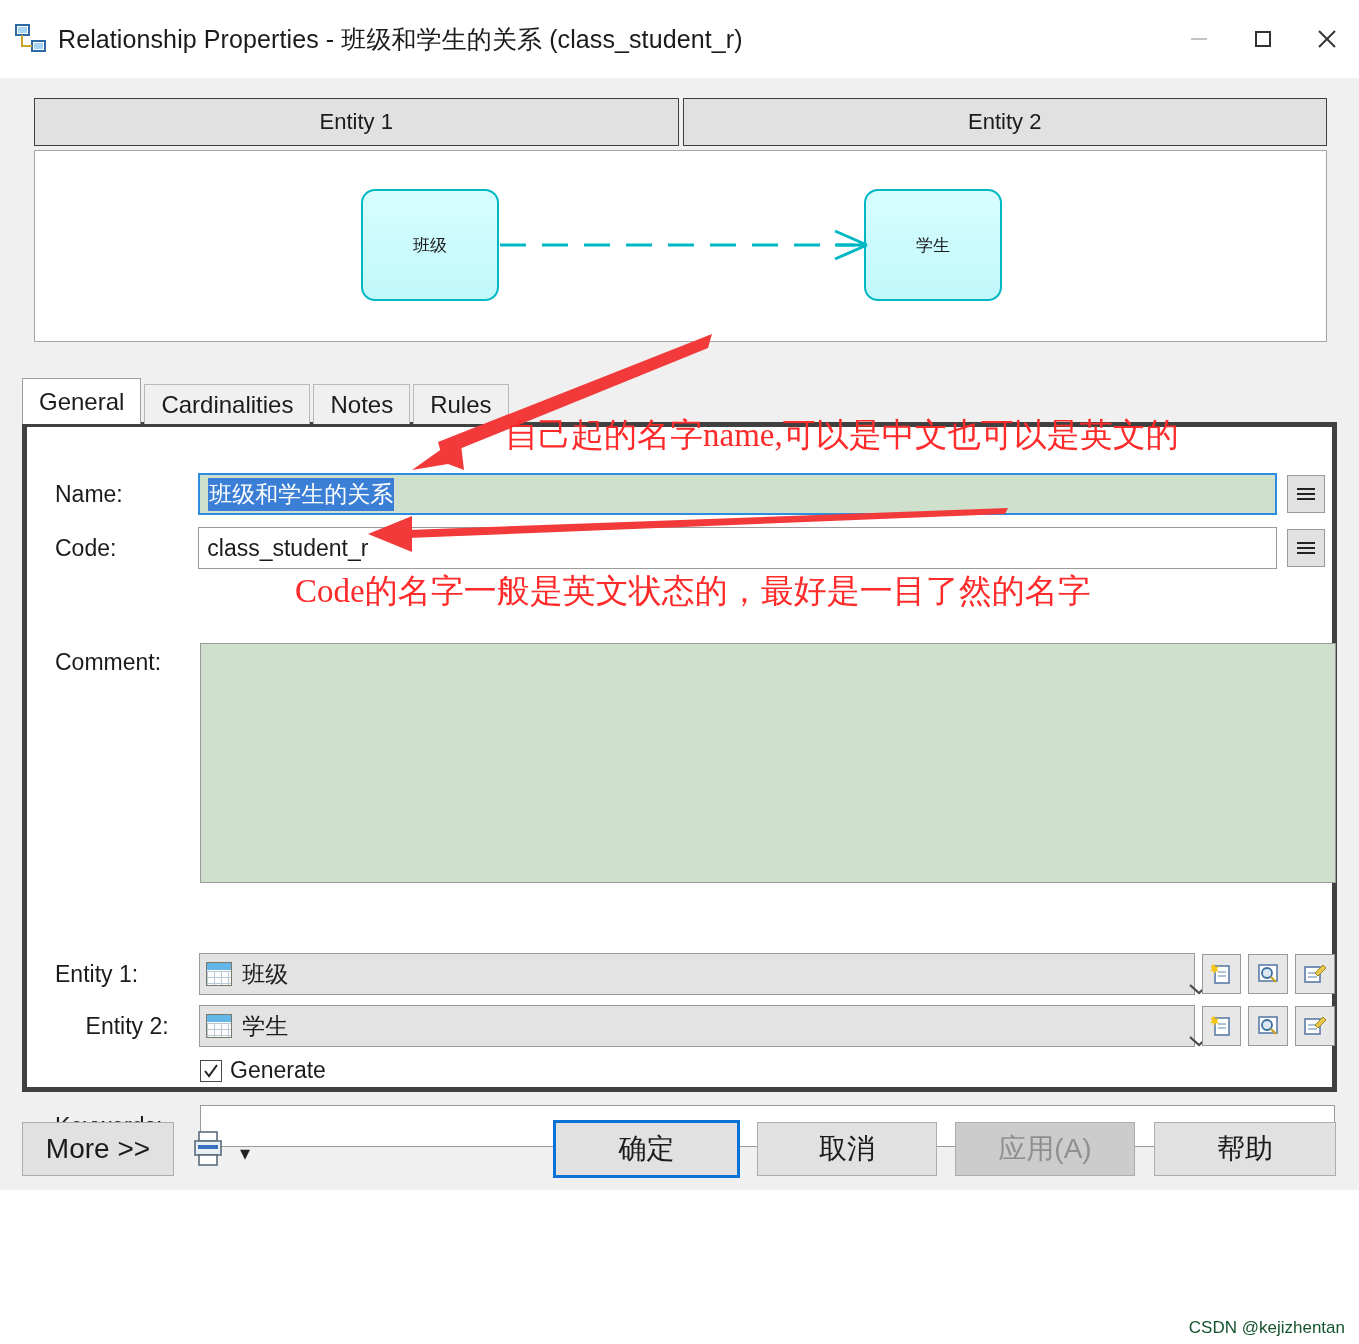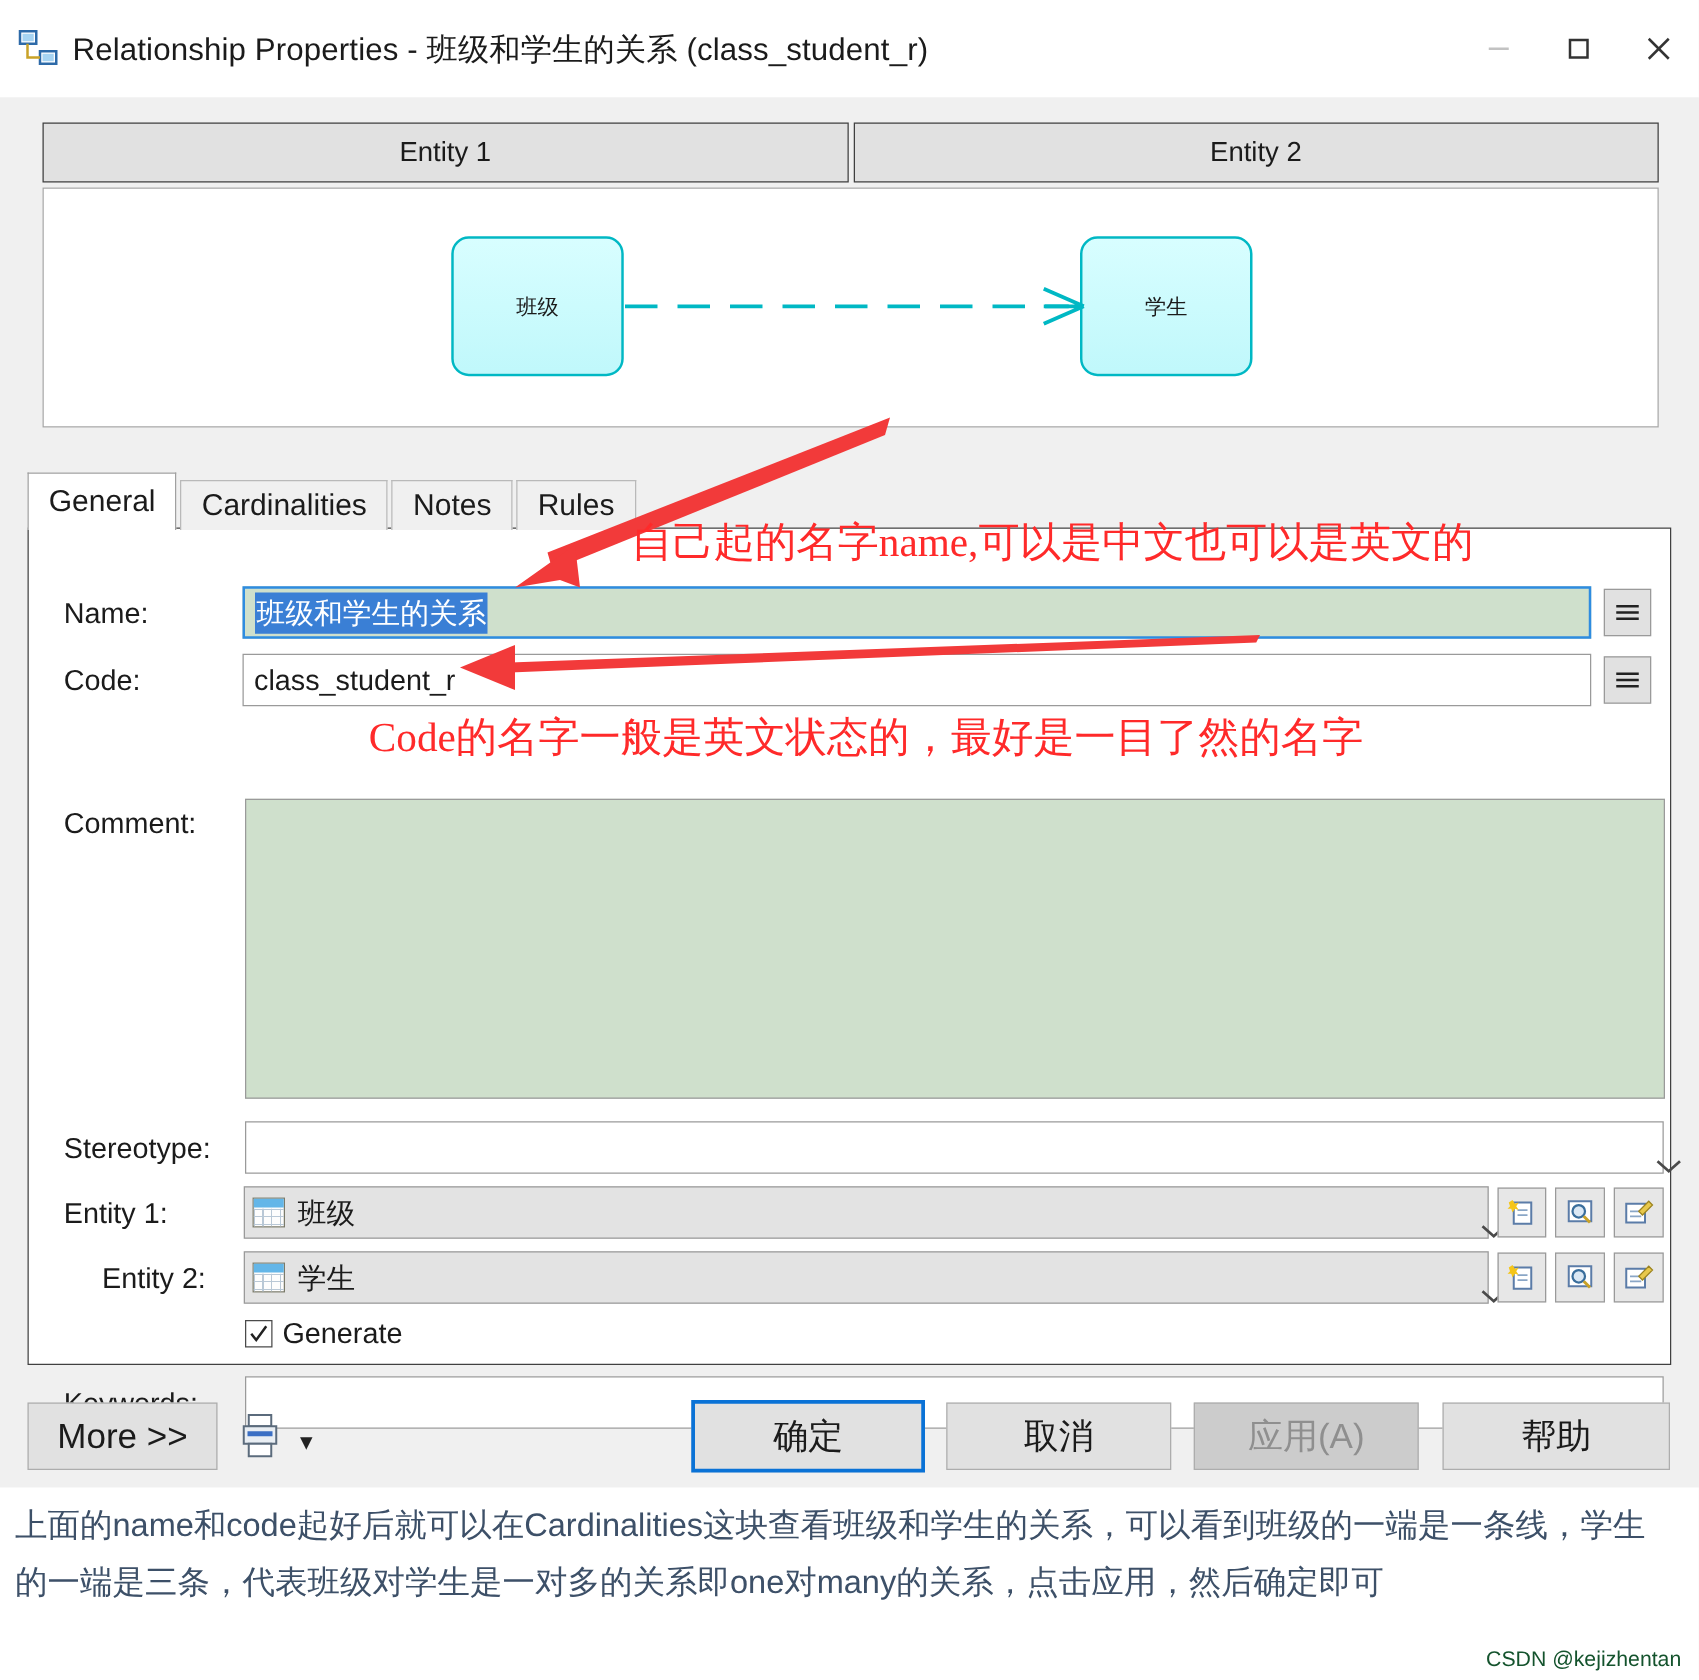--- a/index.html
+++ b/index.html
@@ -135,21 +135,21 @@
     height: 46px;
     border-color: #a0a0a0;
   }
 
   
   #tabpanel {
     position: absolute;
     left: 22px; top: 344px;
     width: 1315px; height: 670px;
     background: #ffffff;
-    border: 1px solid #404040;
+    border: 5px solid #404040;
     box-sizing: border-box;
   }
 
   .row { position: absolute; display: flex; align-items: center; }
   .fld-label {
     font-size: 23px;
     color: #1b1b1b;
     white-space: nowrap;
   }
   .txtbox {
@@ -389,31 +389,20 @@
         <div class="eqbtn" style="margin-left:10px;">
             <i></i>
           </div>
       </div>
 
       <div class="fld-label" style="position:absolute; left:28px; top:222px;">Comment:</div>
       <div id="comment-box">
         <span></span>
       </div>
 
-      <div class="row" style="left:28px; top:474px; width:1280px;">
-        <div class="fld-label" style="width:145px;">Stereotype:</div>
-        <div class="combo" style="width:1135px; height:42px;">
-          <span></span>
-          <span class="caret" style="margin-left:auto;">
-            <svg class="chev" viewBox="0 0 22 12">
-                <path d="M2 2 L11 10 L20 2" fill="none" stroke="#4a4a4a" stroke-width="2.2"></path>
-              </svg>
-          </span>
-        </div>
-      </div>
 
       <div class="row" style="left:28px; top:526px; width:1280px;">
         <div class="fld-label" style="width:145px;">Entity 1:</div>
         <div class="combo readonly" style="width:1000px; height:42px;">
           <span class="tbl-icon"></span>
           <span>班级</span>
           <span class="caret" style="margin-left:auto;">
             <svg class="chev" viewBox="0 0 22 12">
                 <path d="M2 2 L11 10 L20 2" fill="none" stroke="#4a4a4a" stroke-width="2.2"></path>
               </svg>
@@ -529,15 +518,14 @@
   <svg class="arrow-svg" style="left:360px; top:500px;" width="650" height="60">
     <polygon points="648,8 645,14 48,38 48,30" fill="#f23a3a"></polygon>
     <polygon points="8,34 52,16 52,52" fill="#f23a3a"></polygon>
   </svg>
 
   <div class="annot" style="left:295px; top:568px; width:1040px;">Code的名字一般是英文状态的，最好是一目了然的名字</div>
 
 </div>
 
 <div id="caption">
-  <div id="caption-text">上面的name和code起好后就可以在Cardinalities这块查看班级和学生的关系，可以看到班级的一端是一条线，学生的一端是三条，代表班级对学生是一对多的关系即one对many的关系，点击应用，然后确定即可</div>
   <div id="watermark">CSDN @kejizhentan</div>
 </div>
 
 </body></html>

